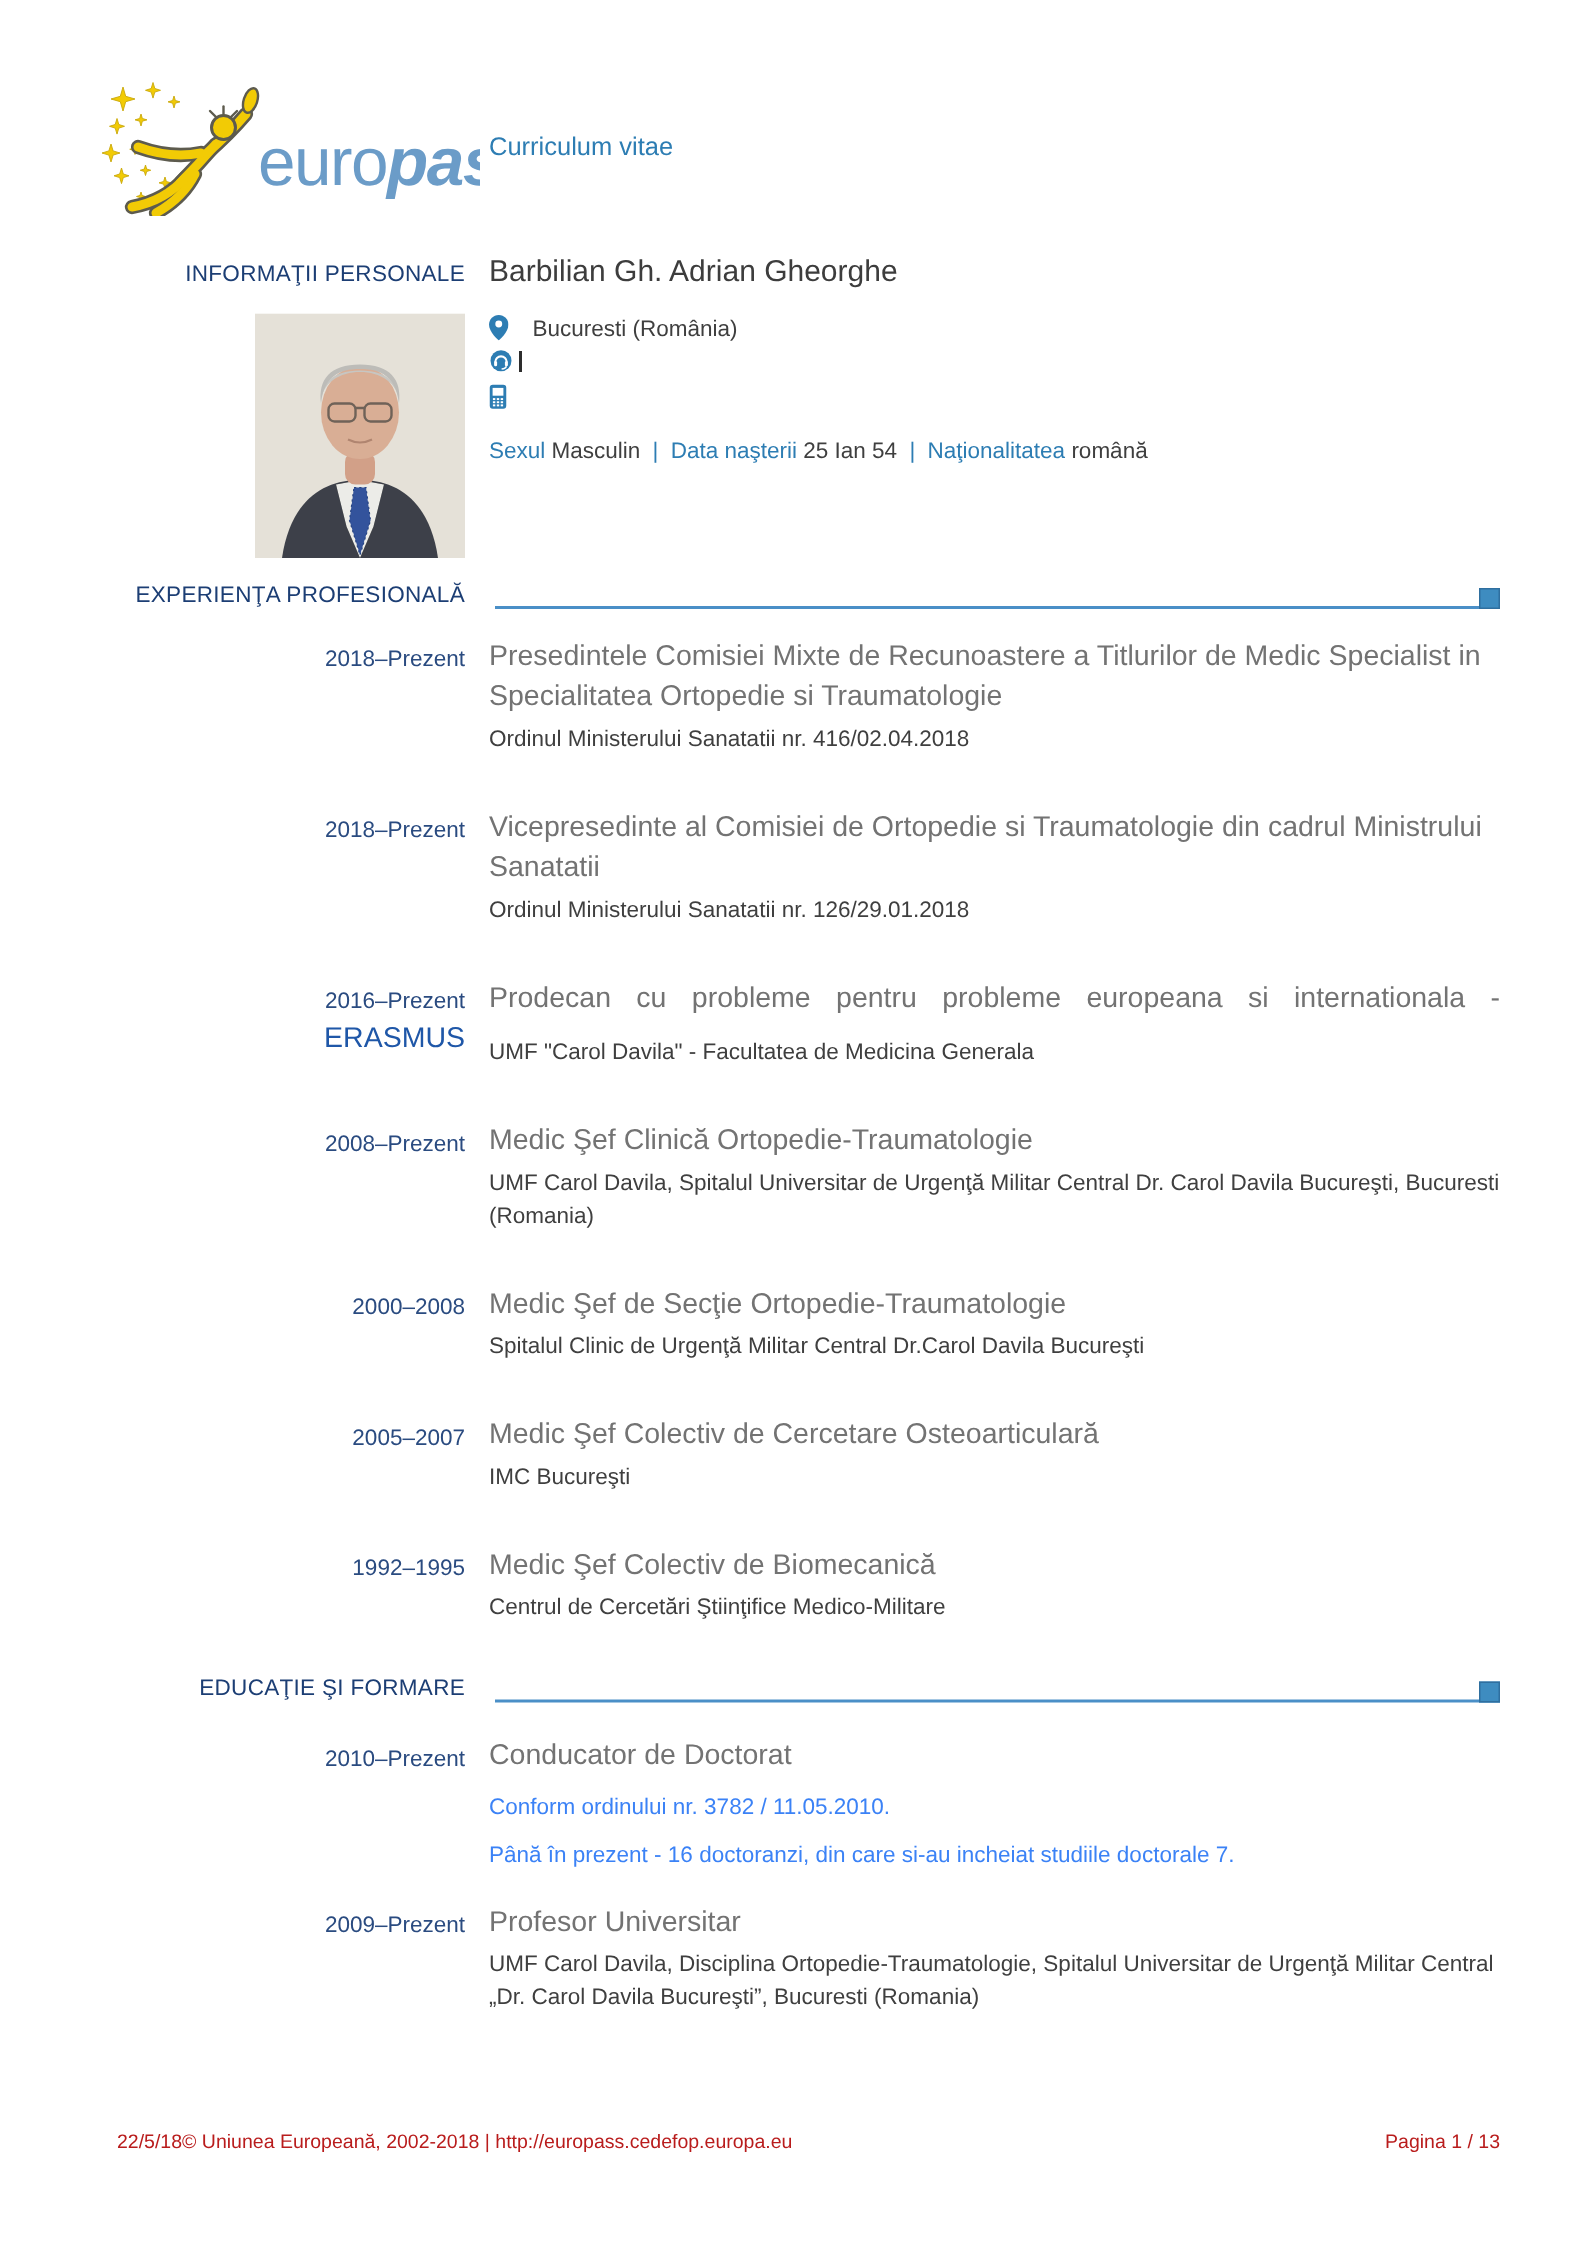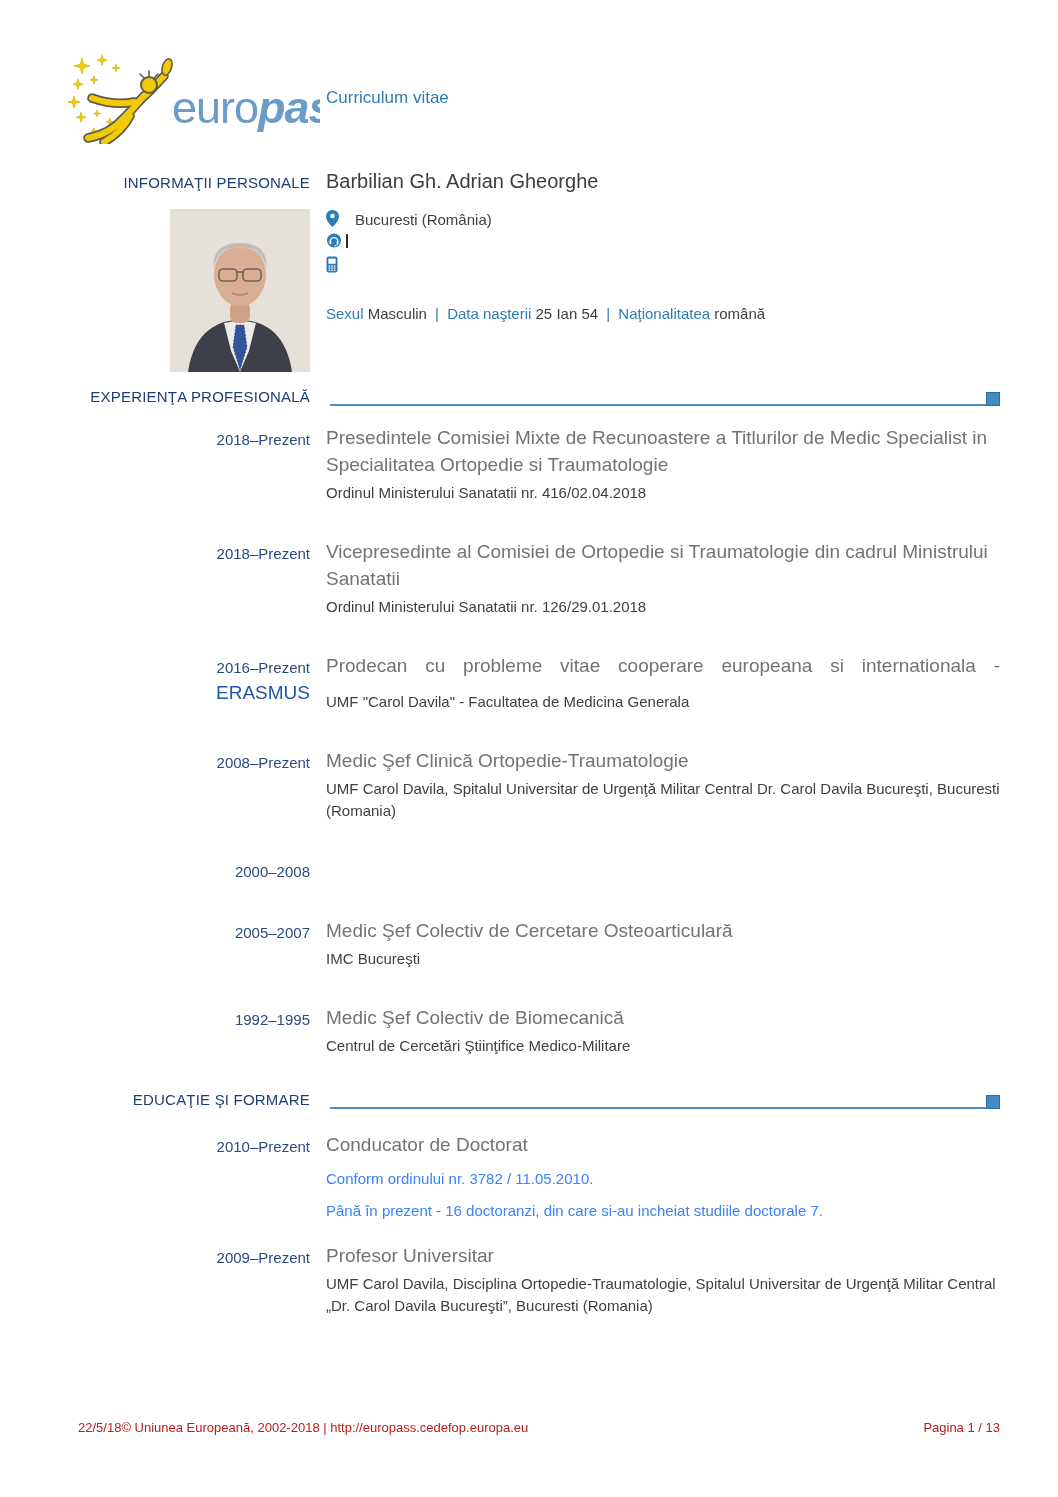--- a/index.html
+++ b/index.html
@@ -27,21 +27,21 @@
   .section-label { font-size:15px; color:#1c3e74; letter-spacing:.2px; }
   .person-name { font-size:20px; font-weight:400; color:#3d3d3d; }
 
   .personal-body { margin-top:16px; }
   .photo-wrap { display:flex; justify-content:flex-end; }
   .photo { width:140px; height:163px; display:block; }
   .contact-line { display:flex; align-items:flex-start; min-height:21px; margin-bottom:2px; }
   .contact-line .cicon { width:18px; flex:none; display:flex; justify-content:flex-start; padding-top:1px; }
   .contact-text { font-size:15px; color:#3f3f3f; margin-left:11px; line-height:21px; }
   .text-cursor { width:2px; height:14px; background:#2d2d2d; margin-left:2px; margin-top:2px; }
-  .meta-line { margin-top:27px; font-size:15px; line-height:22px; color:#3f3f3f; }
+  .meta-line { margin-top:14px; font-size:15px; line-height:22px; color:#3f3f3f; }
   .meta-line .lbl { color:#2d7db3; }
   .meta-line .sep { color:#2d7db3; padding:0 4px; }
 
   
   .section-head { margin-top:16px; align-items:flex-end; }
   .section-head .section-label { line-height:17px; }
   .rule { position:relative; height:15px; }
   .rule-line { position:absolute; left:4px; right:0; bottom:0; height:2px; background:#4a8fc7; }
   .rule-cap { position:absolute; right:0; bottom:0; width:14px; height:14px; background:#3e8cc0; border:1px solid #2f6f9f; }
 
@@ -231,35 +231,39 @@
         <div class="org">Ordinul Ministerului Sanatatii nr. 126/29.01.2018</div>
       </div>
     </div>
 
     <div class="row entry">
       <div class="left">
         <span class="period">2016–Prezent</span>
         <span class="period-overflow">ERASMUS</span>
       </div>
       <div class="right">
-        <div class="title justify">Prodecan cu probleme vitae cooperare europeana si internationala -</div>
+        <div class="title justify">Prodecan cu probleme pentru probleme europeana si internationala -</div>
         <div class="org gap">UMF "Carol Davila" - Facultatea de Medicina Generala</div>
       </div>
     </div>
 
     <div class="row entry">
       <div class="left"><span class="period">2008–Prezent</span></div>
       <div class="right">
         <div class="title">Medic Şef Clinică Ortopedie-Traumatologie</div>
         <div class="org">UMF Carol Davila, Spitalul Universitar de Urgenţă Militar Central Dr. Carol Davila Bucureşti, Bucuresti (Romania)</div>
       </div>
     </div>
 
     <div class="row entry">
       <div class="left"><span class="period">2000–2008</span></div>
+      <div class="right">
+        <div class="title">Medic Şef de Secţie Ortopedie-Traumatologie</div>
+        <div class="org">Spitalul Clinic de Urgenţă Militar Central Dr.Carol Davila Bucureşti</div>
+      </div>
     </div>
 
     <div class="row entry">
       <div class="left"><span class="period">2005–2007</span></div>
       <div class="right">
         <div class="title">Medic Şef Colectiv de Cercetare Osteoarticulară</div>
         <div class="org">IMC Bucureşti</div>
       </div>
     </div>
 

